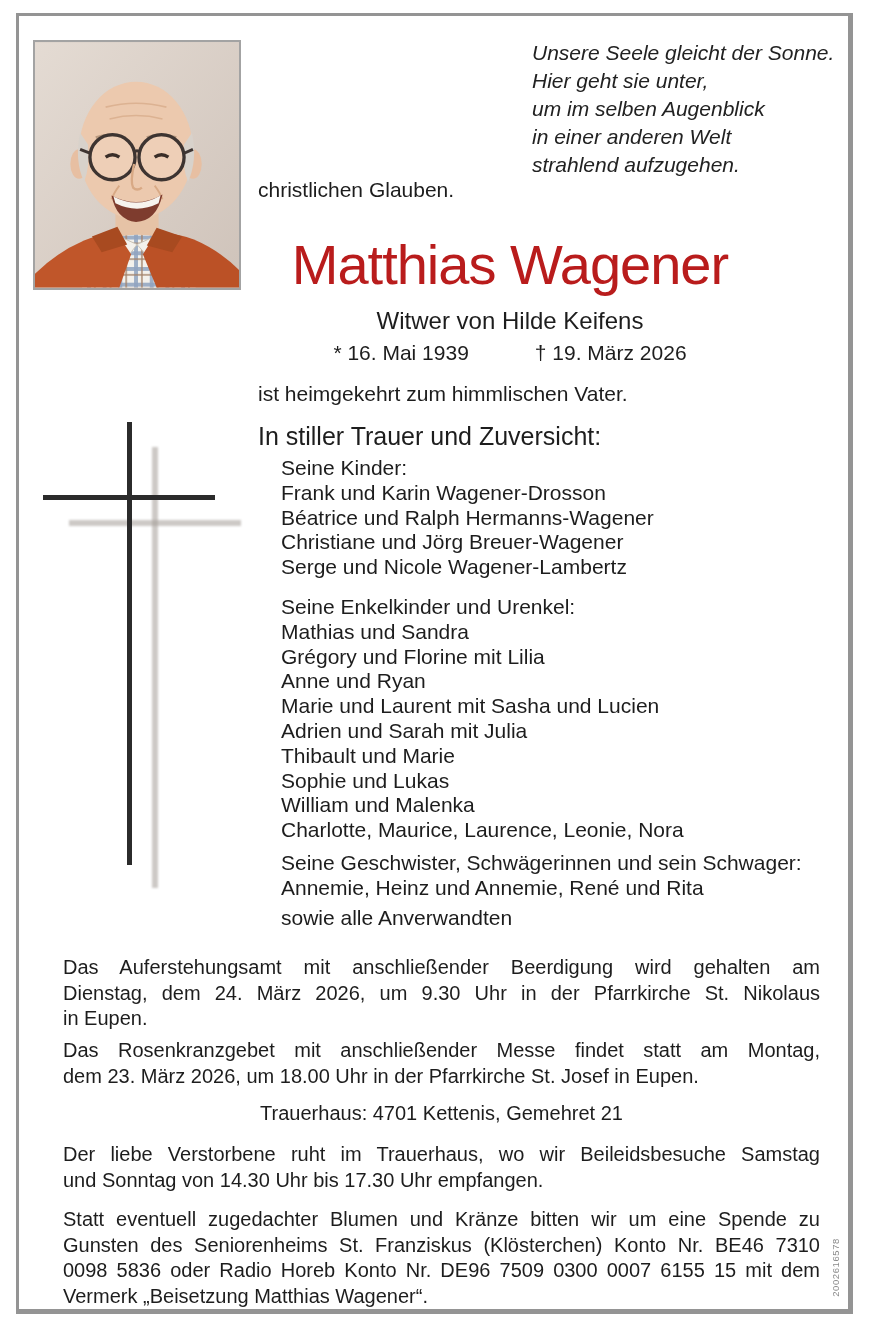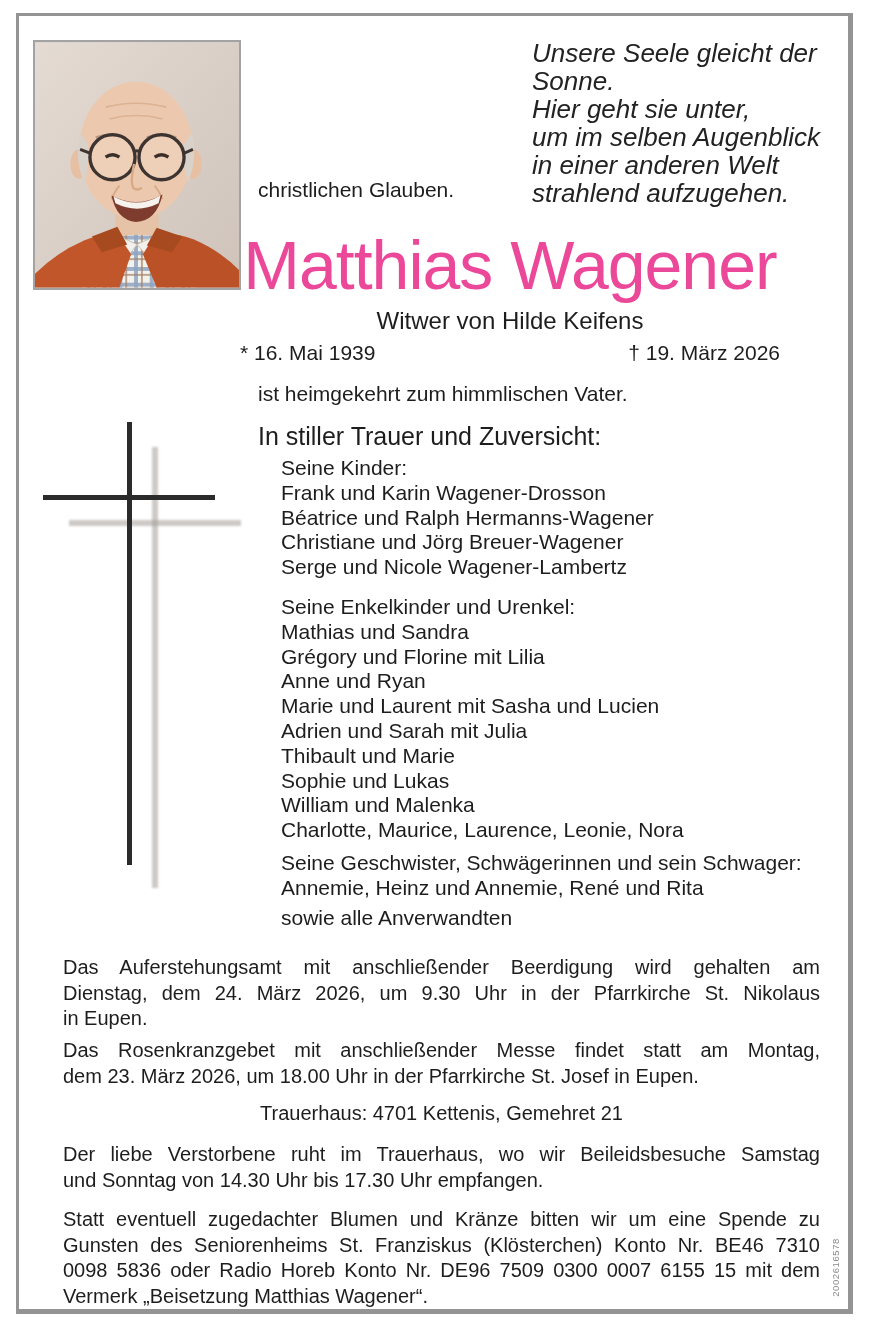--- a/index.html
+++ b/index.html
@@ -12,34 +12,34 @@
     position:absolute;left:16px;top:13px;width:837px;height:1301px;
     border:solid #949494;border-width:3px 5px 5px 3px;box-sizing:border-box;
     background:#ffffff;
   }
   .photo{
     position:absolute;left:33px;top:40px;width:208px;height:250px;
     border:2px solid #a3a3a3;box-sizing:border-box;overflow:hidden;background:#d8cec6;
   }
   .poem{
     position:absolute;left:532px;top:39px;width:315px;
-    font-style:italic;font-size:26px;line-height:28px;color:#222;
+    font-style:italic;font-size:21px;line-height:28px;color:#222;
   }
   .intro{
     position:absolute;left:258px;top:177px;width:585px;
     font-size:21px;line-height:25px;
   }
   .jline{text-align:justify;text-align-last:justify;}
   .jline:last-child{text-align-last:left;}
   .namewrap{position:absolute;left:240px;top:233px;width:540px;text-align:center;}
-  .name{font-size:68px;letter-spacing:-1px;line-height:64px;color:#ec4899;}
+  .name{font-size:56px;letter-spacing:-1px;line-height:64px;color:#b91c1c;}
   .relation{position:absolute;left:240px;top:307px;width:540px;text-align:center;font-size:24px;}
   .dates{
     position:absolute;left:240px;top:341px;width:540px;
-    display:flex;justify-content:space-between;gap:66px;font-size:21px;
+    display:flex;justify-content:center;gap:66px;font-size:21px;
   }
   .line-heim{position:absolute;left:258px;top:382px;font-size:21px;}
   .line-trauer{position:absolute;left:258px;top:422px;font-size:25px;}
   .famblock{position:absolute;left:281px;font-size:21px;line-height:24.8px;}
   .kinder{top:456px;}
   .enkel{top:595px;}
   .geschwister{top:851px;}
   .sowie{position:absolute;left:281px;top:906px;font-size:21px;}
   .bottom{position:absolute;left:63px;width:757px;font-size:20px;line-height:25.5px;}
   .p1{top:955px;}

